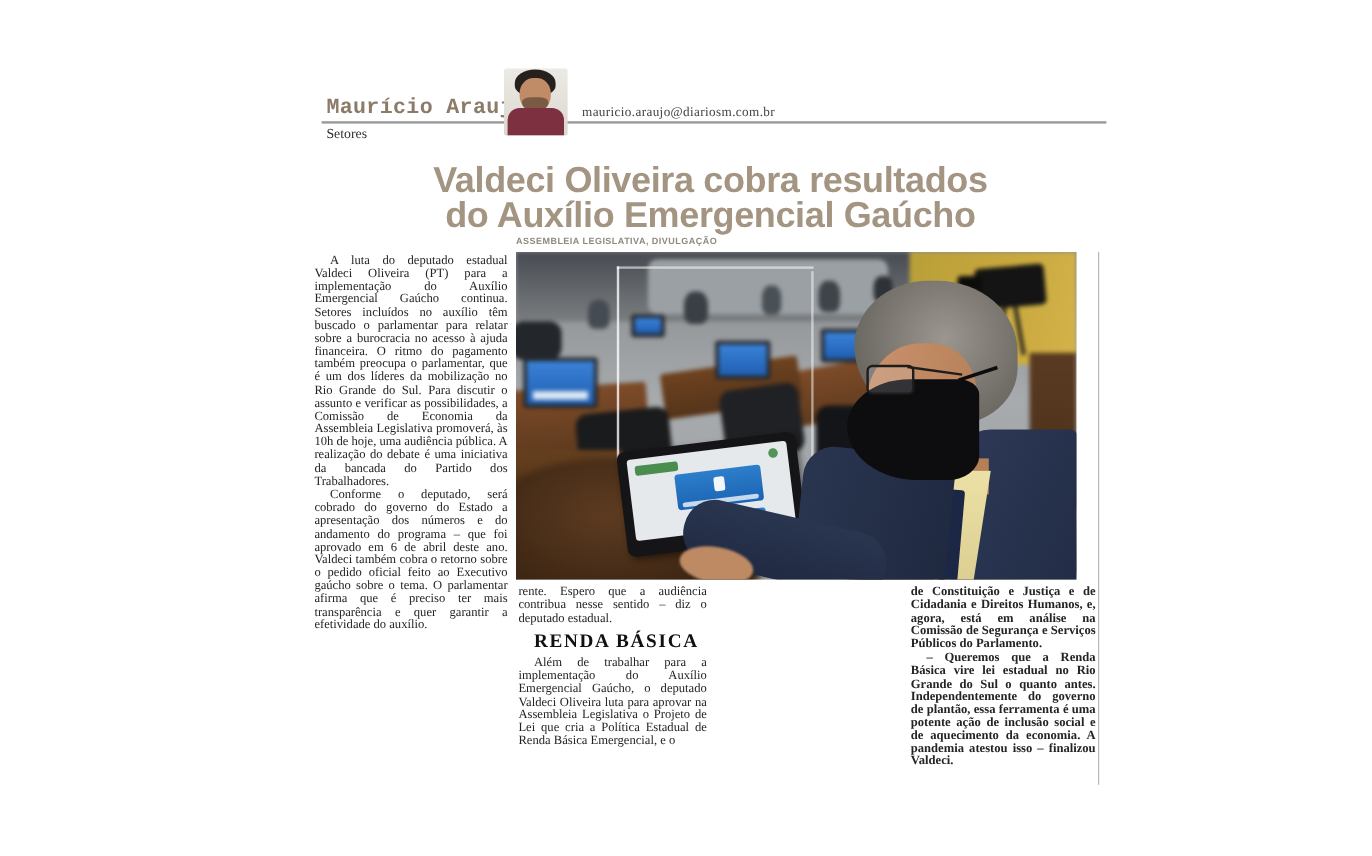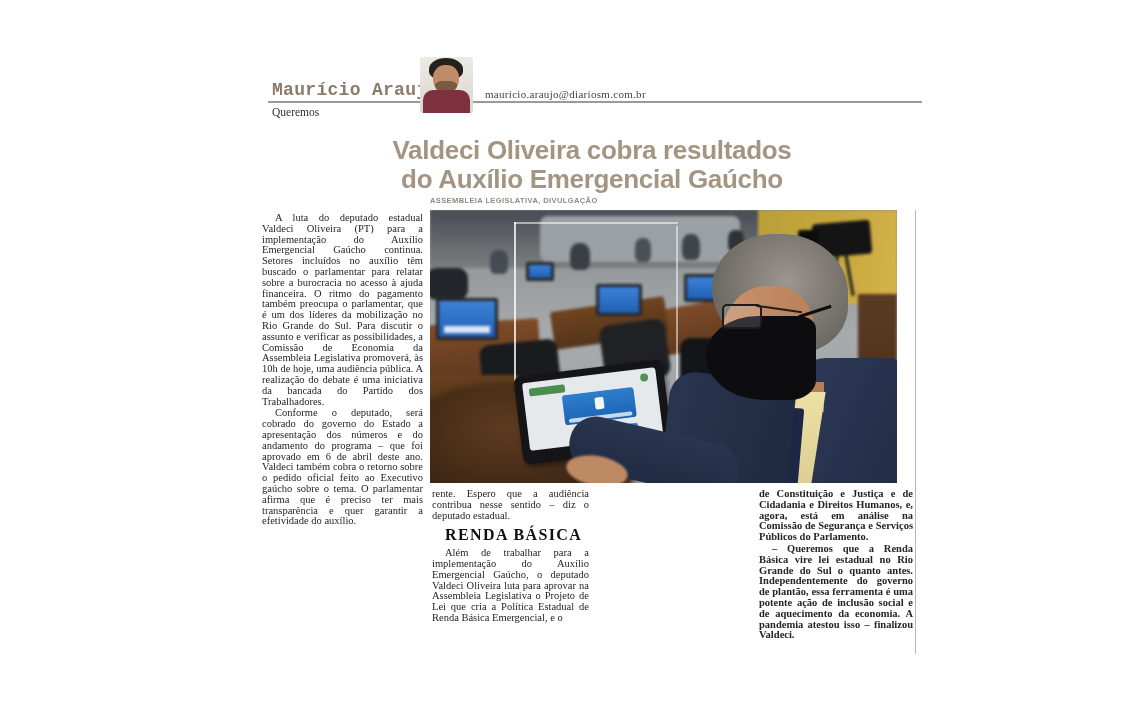--- a/index.html
+++ b/index.html
@@ -21,21 +21,21 @@
   .ap-face{position:absolute;left:13px;top:8px;width:26px;height:28px;background:#c08b67;
            border-radius:45% 45% 48% 48%;}
   .ap-beard{position:absolute;left:15px;top:24px;width:22px;height:11px;background:rgba(40,30,25,.45);
             border-radius:40% 40% 55% 55%;}
   .ap-shirt{position:absolute;left:3px;top:33px;width:47px;height:23px;background:#7d3040;
             border-radius:10px 10px 0 0;}
 
   
   .headline{left:262px;top:136px;width:660px;text-align:center;
             font-family:"Liberation Sans",sans-serif;font-weight:bold;
-            font-size:26px;line-height:29px;color:#a39581;letter-spacing:-.3px;}
+            font-size:30px;line-height:29px;color:#a39581;letter-spacing:-.3px;}
 
   
   .credit{left:430px;top:196px;width:467px;text-align:left;
           font-family:"Liberation Sans",sans-serif;font-weight:bold;
           font-size:7.5px;color:#8f8a80;letter-spacing:.4px;}
   .vrule{left:915px;top:210px;width:1px;height:444px;background:#b8b8b0;}
 
   
   .bodycol{font-size:10.5px;line-height:10.8px;color:#242424;text-align:justify;}
   .bodycol p{margin:0 0 0 0;text-indent:13px;}
@@ -139,21 +139,21 @@
   .man-hand{left:136px;top:246px;width:62px;height:30px;background:#bd8a64;border-radius:50%;
             transform:rotate(10deg);filter:blur(1px);}
 </style>
 </head>
 <body>
 
 <div class="canvas">
 
   <div class="abs author-name">Maurício Araujo</div>
   <div class="abs byline-rule"></div>
-  <div class="abs author-role">Queremos</div>
+  <div class="abs author-role">Setores</div>
   <div class="abs author-email">mauricio.araujo@diariosm.com.br</div>
   <div class="abs author-photo">
     <div class="ap-hair"></div>
     <div class="ap-face"></div>
     <div class="ap-beard"></div>
     <div class="ap-shirt"></div>
   </div>
 
   <h1 class="abs headline" style="margin:0;">
     <span>Valdeci Oliveira cobra resultados</span><br>

